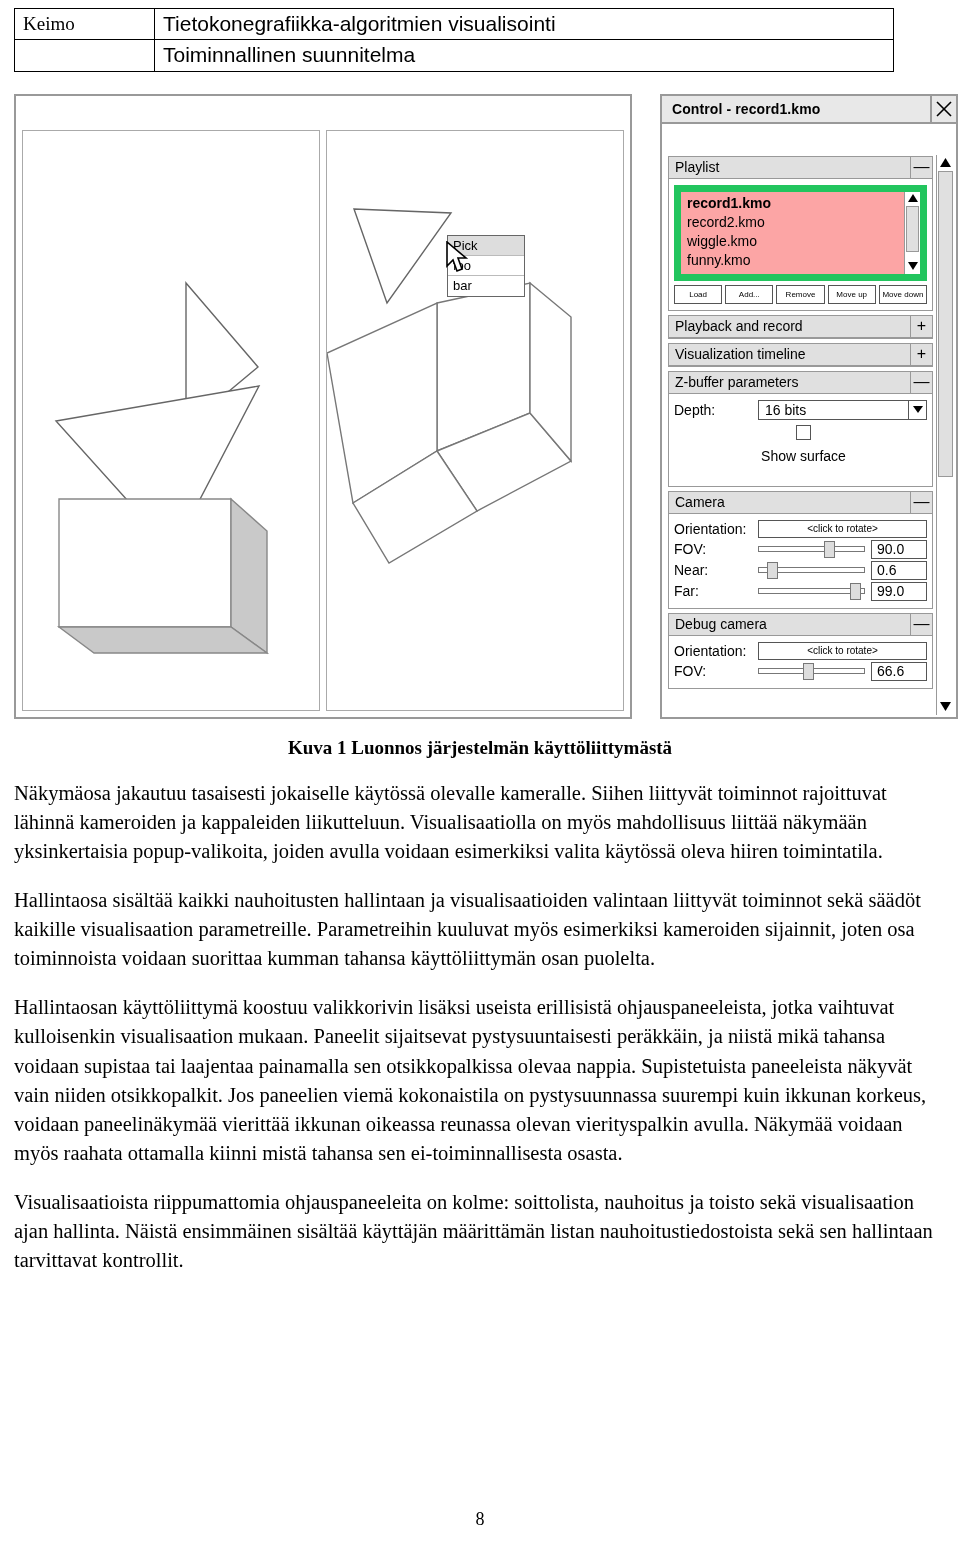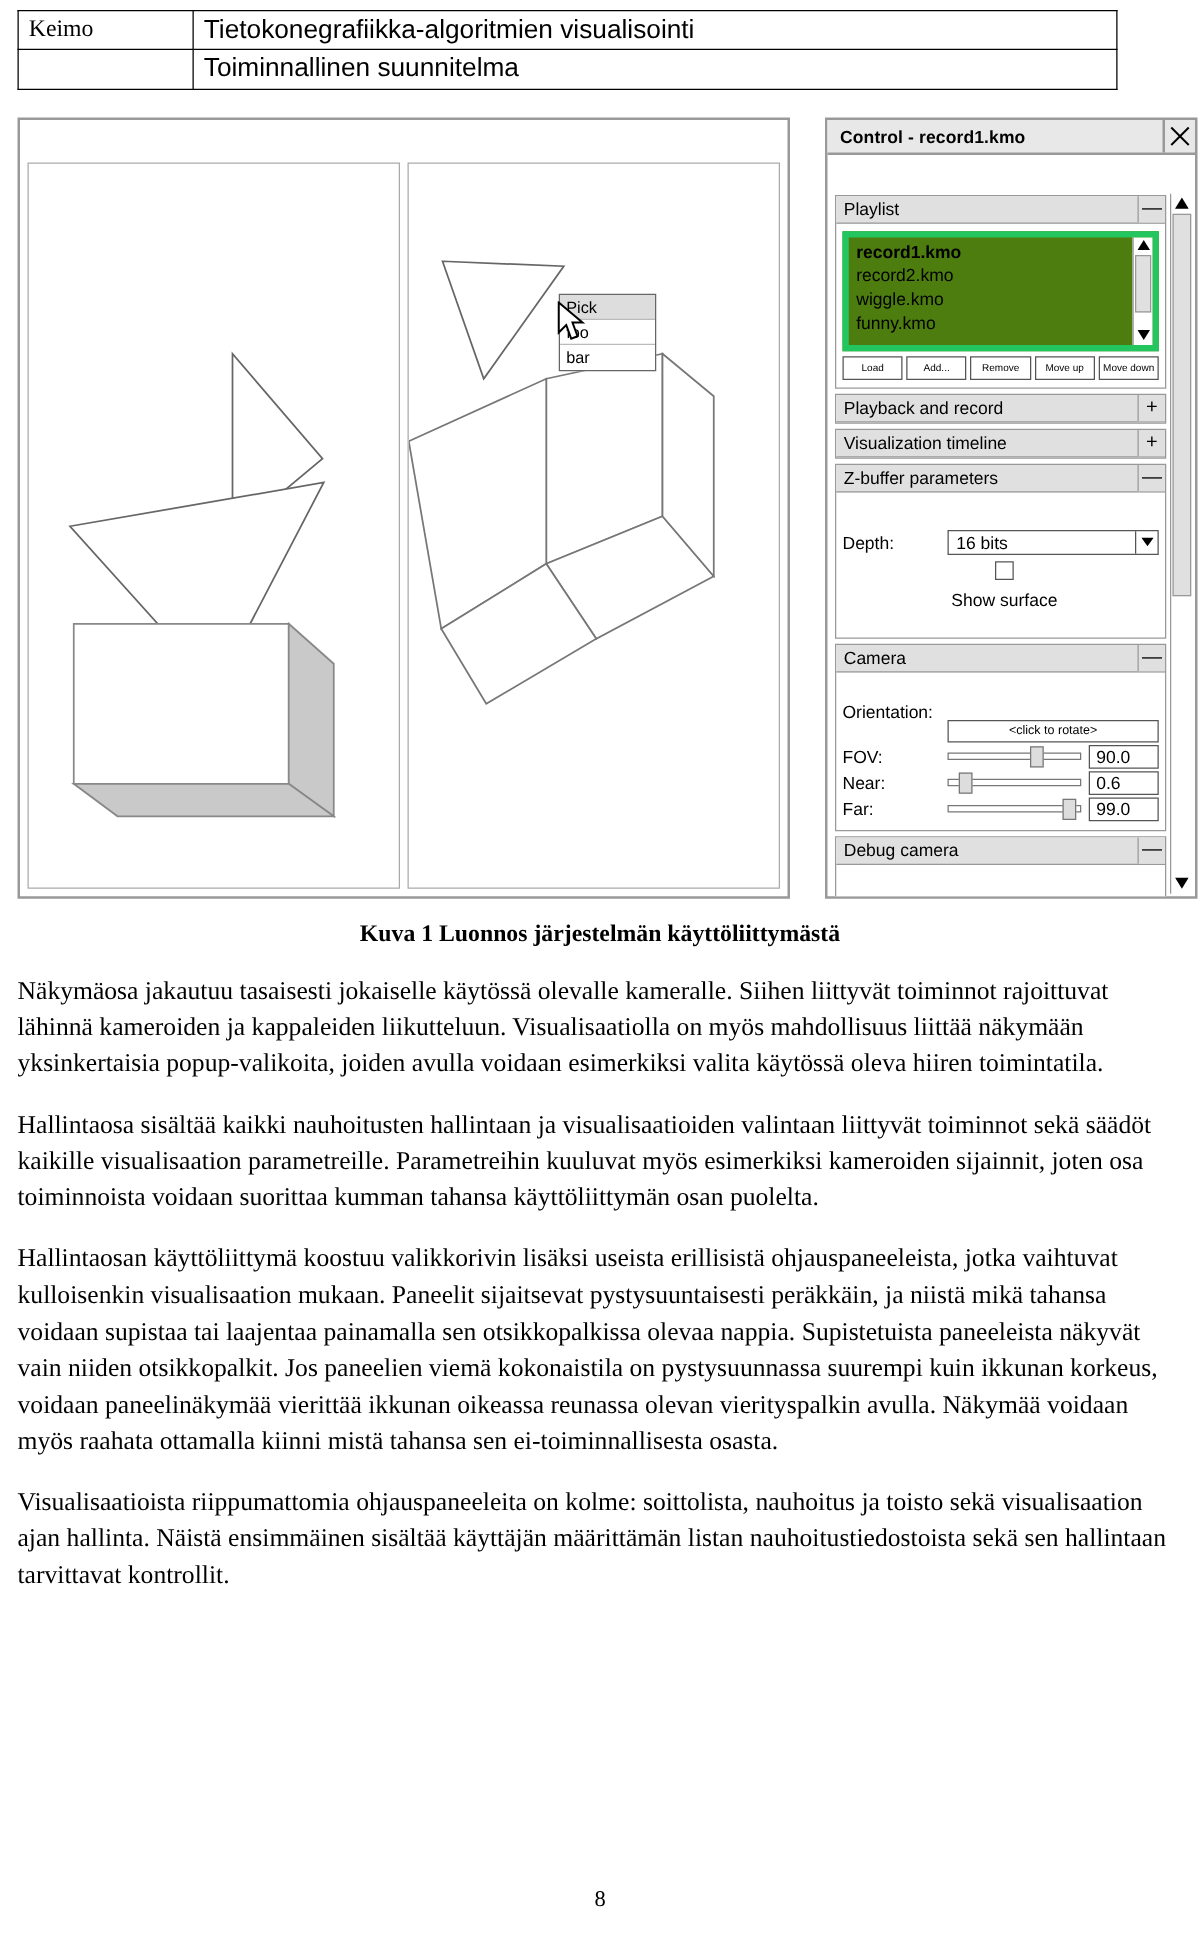--- a/index.html
+++ b/index.html
@@ -59,40 +59,40 @@
     display:flex; align-items:center; justify-content:space-between;
     font-family:"Liberation Sans", sans-serif; font-size:14px; padding-left:6px;
   }
   .panel-hd .btn-toggle {
     width:22px; height:21px; border-left:1px solid #999; background:#e0e0e0;
     display:flex; align-items:center; justify-content:center; font-size:16px; line-height:1;
   }
   .panel-bd { padding:4px 5px 5px 5px; font-family:"Liberation Sans", sans-serif; font-size:14px; }
 
   
-  .pl-listwrap { display:flex; border:5px solid #22c55e; background:#4d7c0f; height:96px; margin:3px 2px 0 2px;}
+  .pl-listwrap { display:flex; border:7px solid #22c55e; background:#fca5a5; height:96px; margin:3px 2px 0 2px;}
   .pl-list { flex:1; padding:2px 0 0 6px; font-family:"Liberation Sans", sans-serif; font-size:14px; }
   .pl-list div { line-height:19px; }
   .pl-list div.sel { font-weight:bold; }
   .vsb { width:16px; border-left:1px solid #999; background:#fff; display:flex; flex-direction:column; }
   .vsb .arrow { height:14px; display:flex; align-items:center; justify-content:center; }
   .vsb .track { flex:1; position:relative; }
   .vsb .thumb { position:absolute; left:1px; right:1px; background:#e0e0e0; border:1px solid #999; }
   .pl-buttons { display:flex; gap:3px; padding:4px 2px 4px 2px; }
   .pl-buttons button {
     flex:1; height:19px; font-family:"Liberation Sans", sans-serif; font-size:8px;
     background:#fff; border:1px solid #555; padding:0; cursor:pointer; white-space:nowrap;
   }
 
   
   .row { display:flex; align-items:center; gap:6px; margin:2px 0; }
   .row .lbl { width:78px; }
   .rotbtn {
     flex:1; border:1px solid #555; background:#fff; text-align:center;
-    font-family:"Liberation Sans", sans-serif; font-size:10px; height:18px; line-height:16px;margin-top:32px;
+    font-family:"Liberation Sans", sans-serif; font-size:10px; height:18px; line-height:16px;
   }
   .combo {
     flex:1; border:1px solid #555; background:#fff; height:20px; display:flex;
     align-items:center; justify-content:space-between; padding:0 0 0 6px; font-size:14px;
   }
   .combo .arrowbx { width:18px; height:18px; border-left:1px solid #555; display:flex; align-items:center; justify-content:center; }
   .chk { display:flex; align-items:center; gap:8px; margin:5px 0 2px 6px;flex-direction:column; }
   .chk .box { width:15px; height:15px; border:1px solid #555; background:#fff; }
 
   .slider { flex:1; position:relative; height:18px; display:flex; align-items:center; }
@@ -246,21 +246,21 @@
               <span>Visualization timeline</span>
               <span class="btn-toggle">+</span>
             </div>
           </div>
 
           <div class="panel">
             <div class="panel-hd">
               <span>Z-buffer parameters</span>
               <span class="btn-toggle">—</span>
             </div>
-            <div class="panel-bd" style="padding-bottom:20px;margin-top:24px;">
+            <div class="panel-bd" style="padding-bottom:20px;">
               <div class="row">
                 <span class="lbl">Depth:</span>
                 <span class="combo">
                   <span>16 bits</span>
                   <span class="arrowbx">
                     <svg width="10" height="7" viewBox="0 0 10 7">
                         <polygon points="0,0 10,0 5,7" fill="#000"></polygon>
                       </svg>
                   </span>
                 </span>

